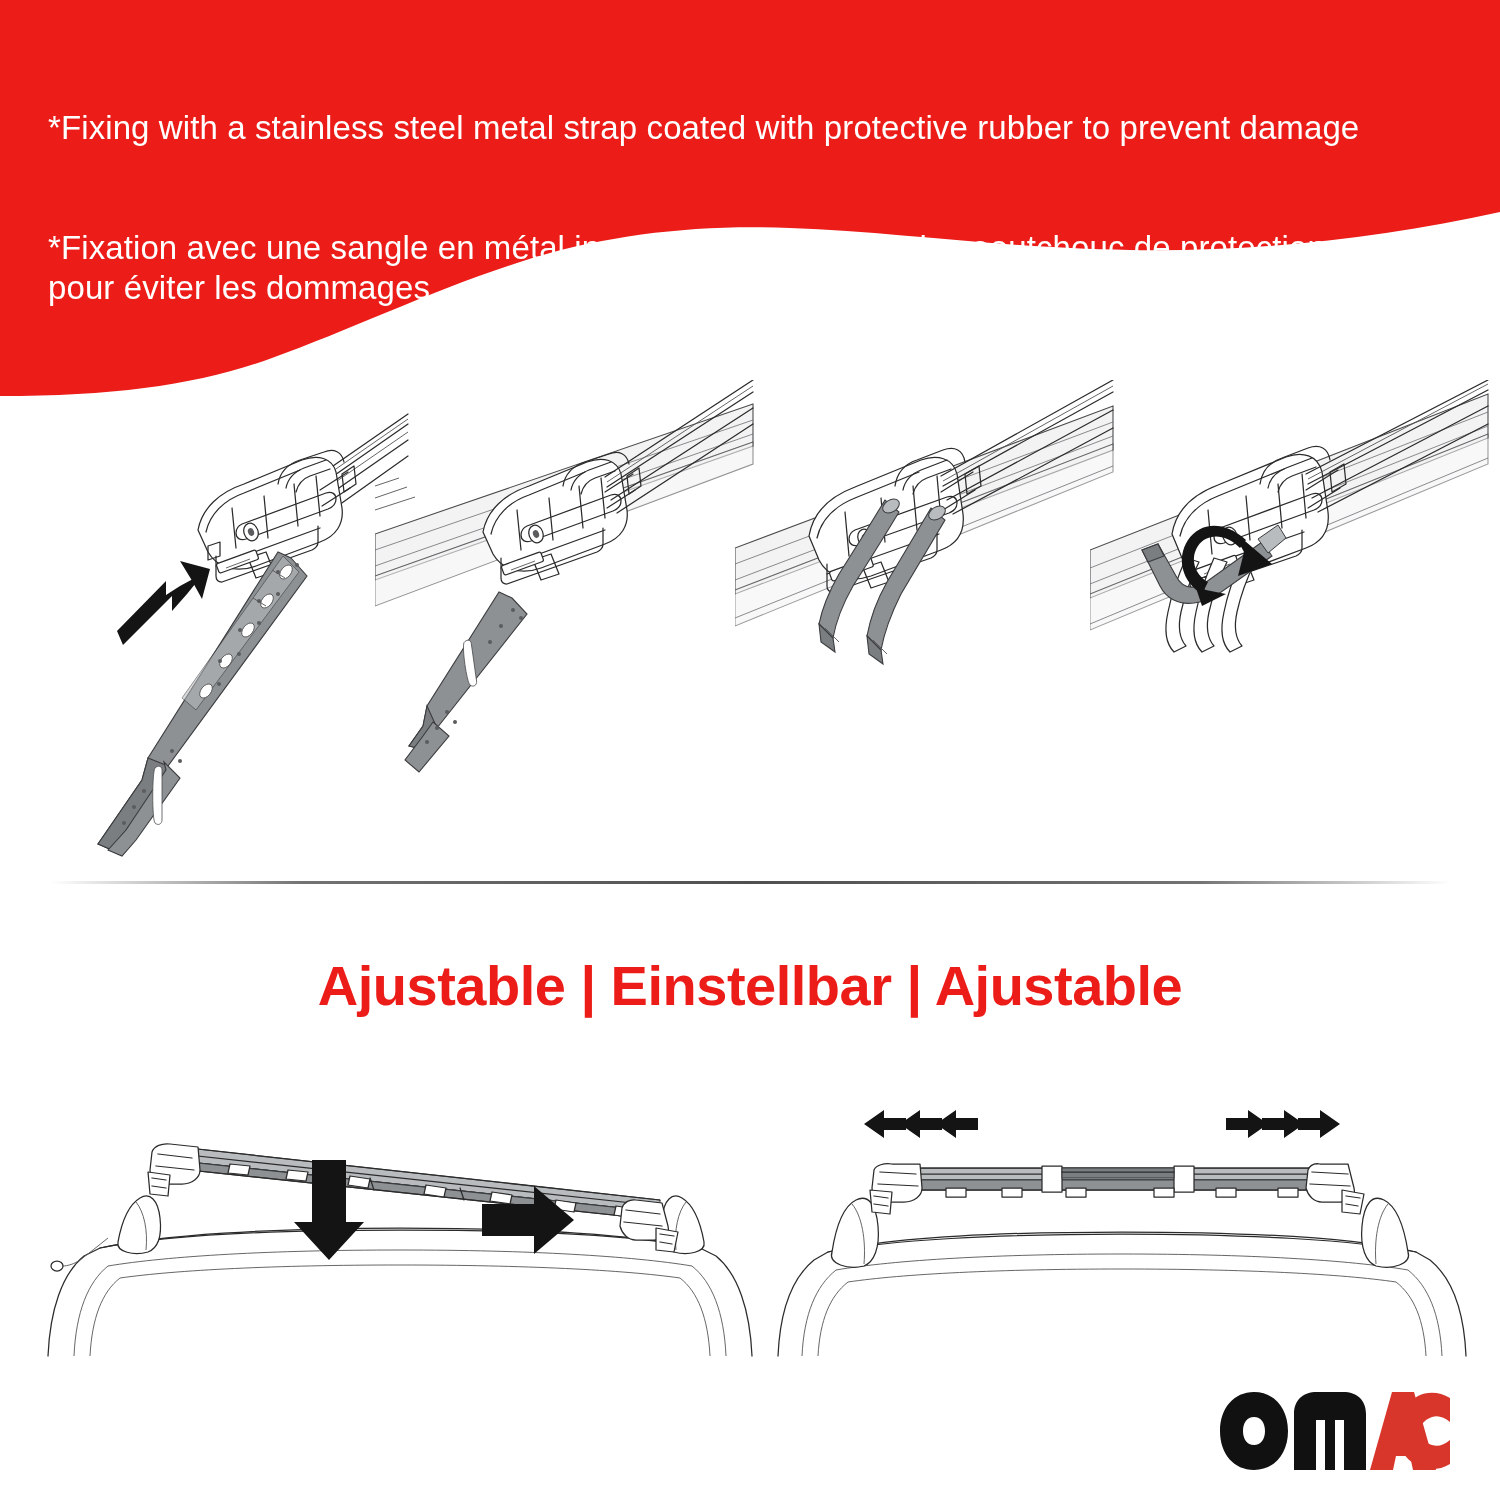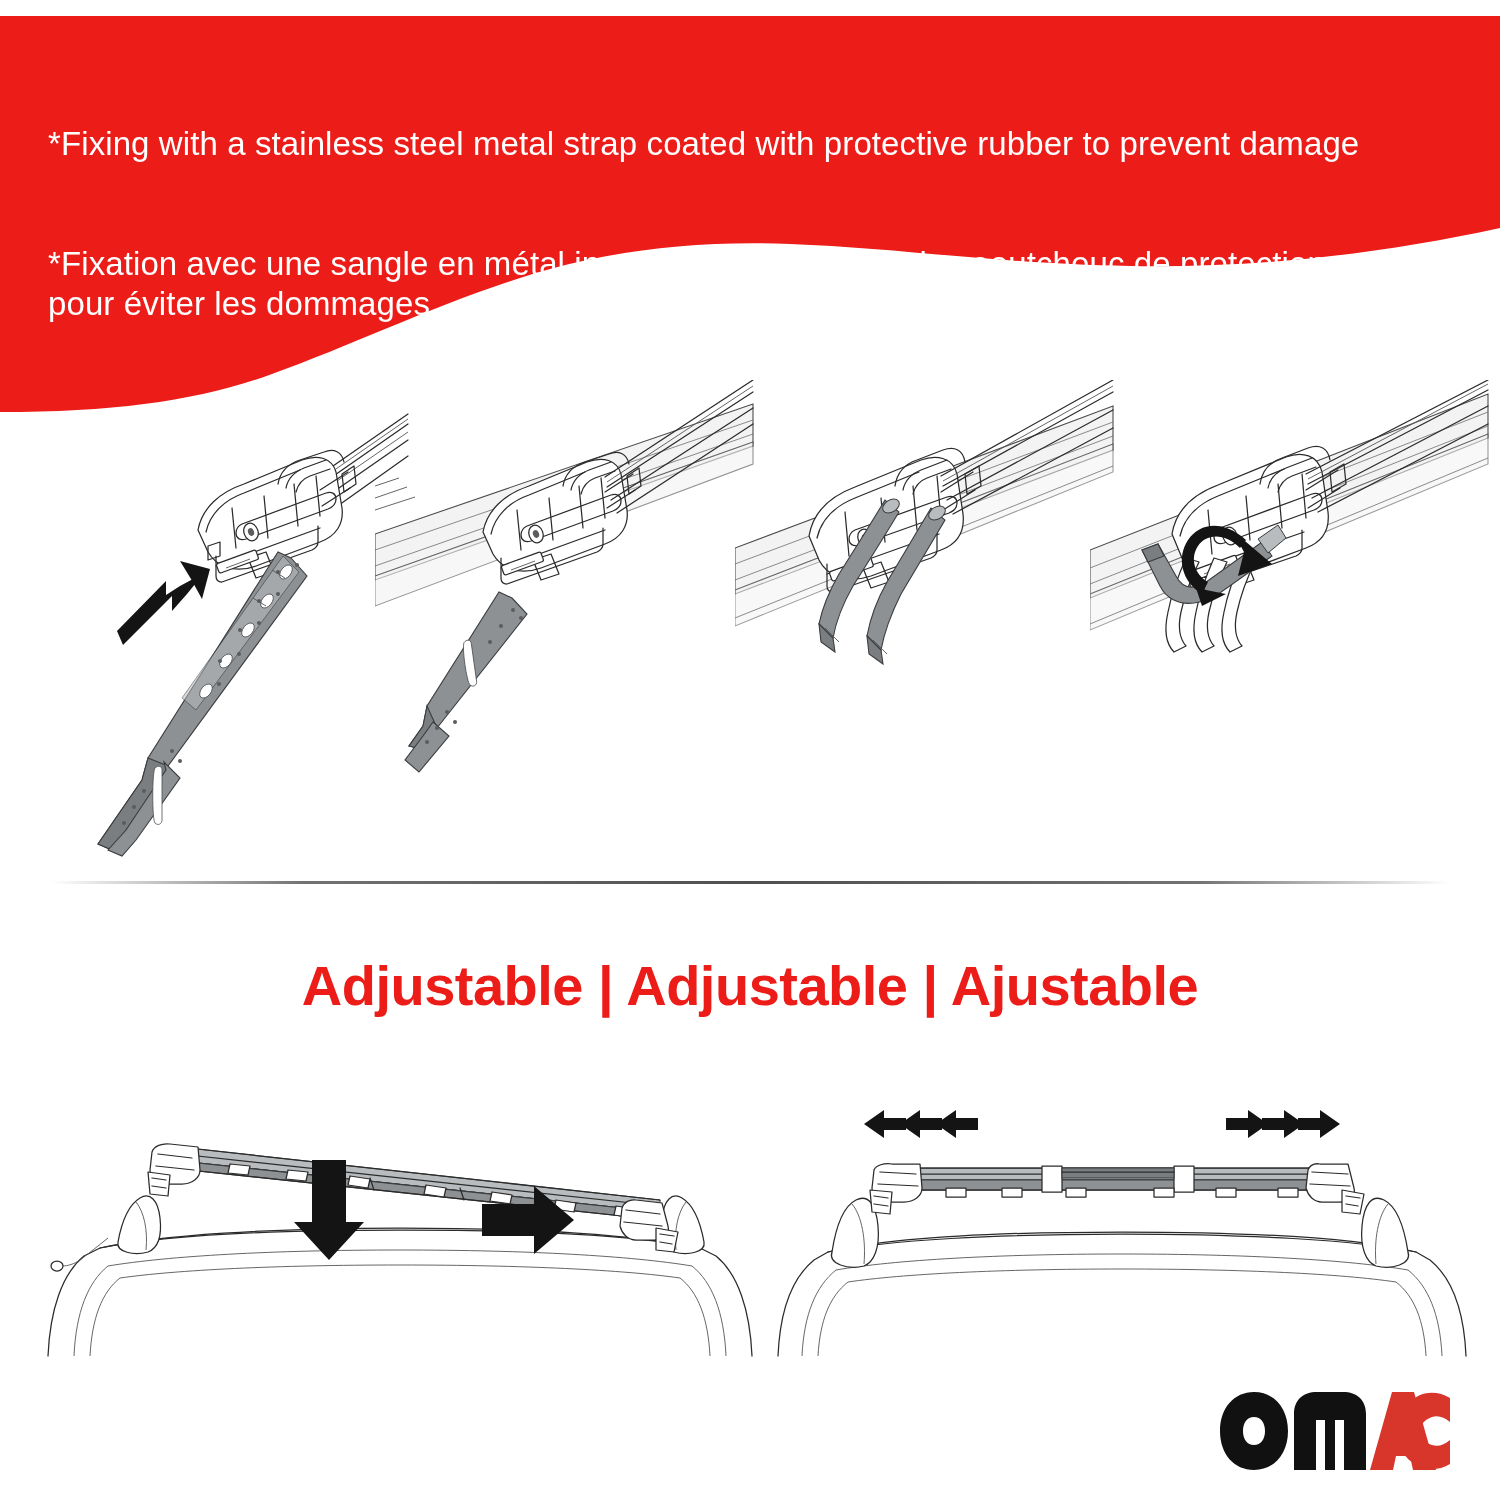--- a/index.html
+++ b/index.html
@@ -4,21 +4,21 @@
 <style>
   html,body{margin:0;padding:0;}
   body{
     width:1500px;height:1500px;background:#ffffff;
     font-family:"Liberation Sans","DejaVu Sans",sans-serif;
     overflow:hidden;position:relative;
   }
   #stage{position:absolute;inset:0;width:1500px;height:1500px;}
 
   
-  .banner-wrap{position:absolute;left:0;top:16px;width:1500px;height:400px;}
+  .banner-wrap{position:absolute;left:0;top:0;width:1500px;height:400px;}
   .banner-svg{position:absolute;left:0;top:0;}
   .banner-text{
     position:absolute;left:48px;top:28px;width:1410px;
     color:#ffffff;font-size:33px;line-height:40px;
     font-stretch:condensed;letter-spacing:0.1px;
     white-space:pre-wrap;
   }
   .banner-text div{white-space:pre-wrap;}
 
   
@@ -307,21 +307,21 @@
                                L118,202 C104,194 100,178 108,166 C116,154 134,152 150,168 Z"></path>
           <path class="arr" d="M142,150 L182,184 L148,196 L154,172 Z"></path>
           <path class="arr" d="M106,208 L136,214 L112,226 Z"></path>
         </g>
       </svg>
     </div>
   </div>
 
   <div class="divider"></div>
 
-  <div class="mid-title">Adjustable | Adjustable | Ajustable</div>
+  <div class="mid-title">Ajustable | Einstellbar | Ajustable</div>
 
   <div class="bottom-row">
 
     <div class="bl">
       <svg width="720" height="300" viewBox="0 0 720 300">
         <g>
           <path class="ln" d="M8,296 C10,250 22,214 44,196 L60,188
                               C120,176 230,170 360,170 C490,170 600,176 660,188
                               L676,196 C698,214 710,250 712,296"></path>
           <path class="ln" d="M60,188 C120,175 230,168 360,168 C490,168 600,175 660,188"></path>

